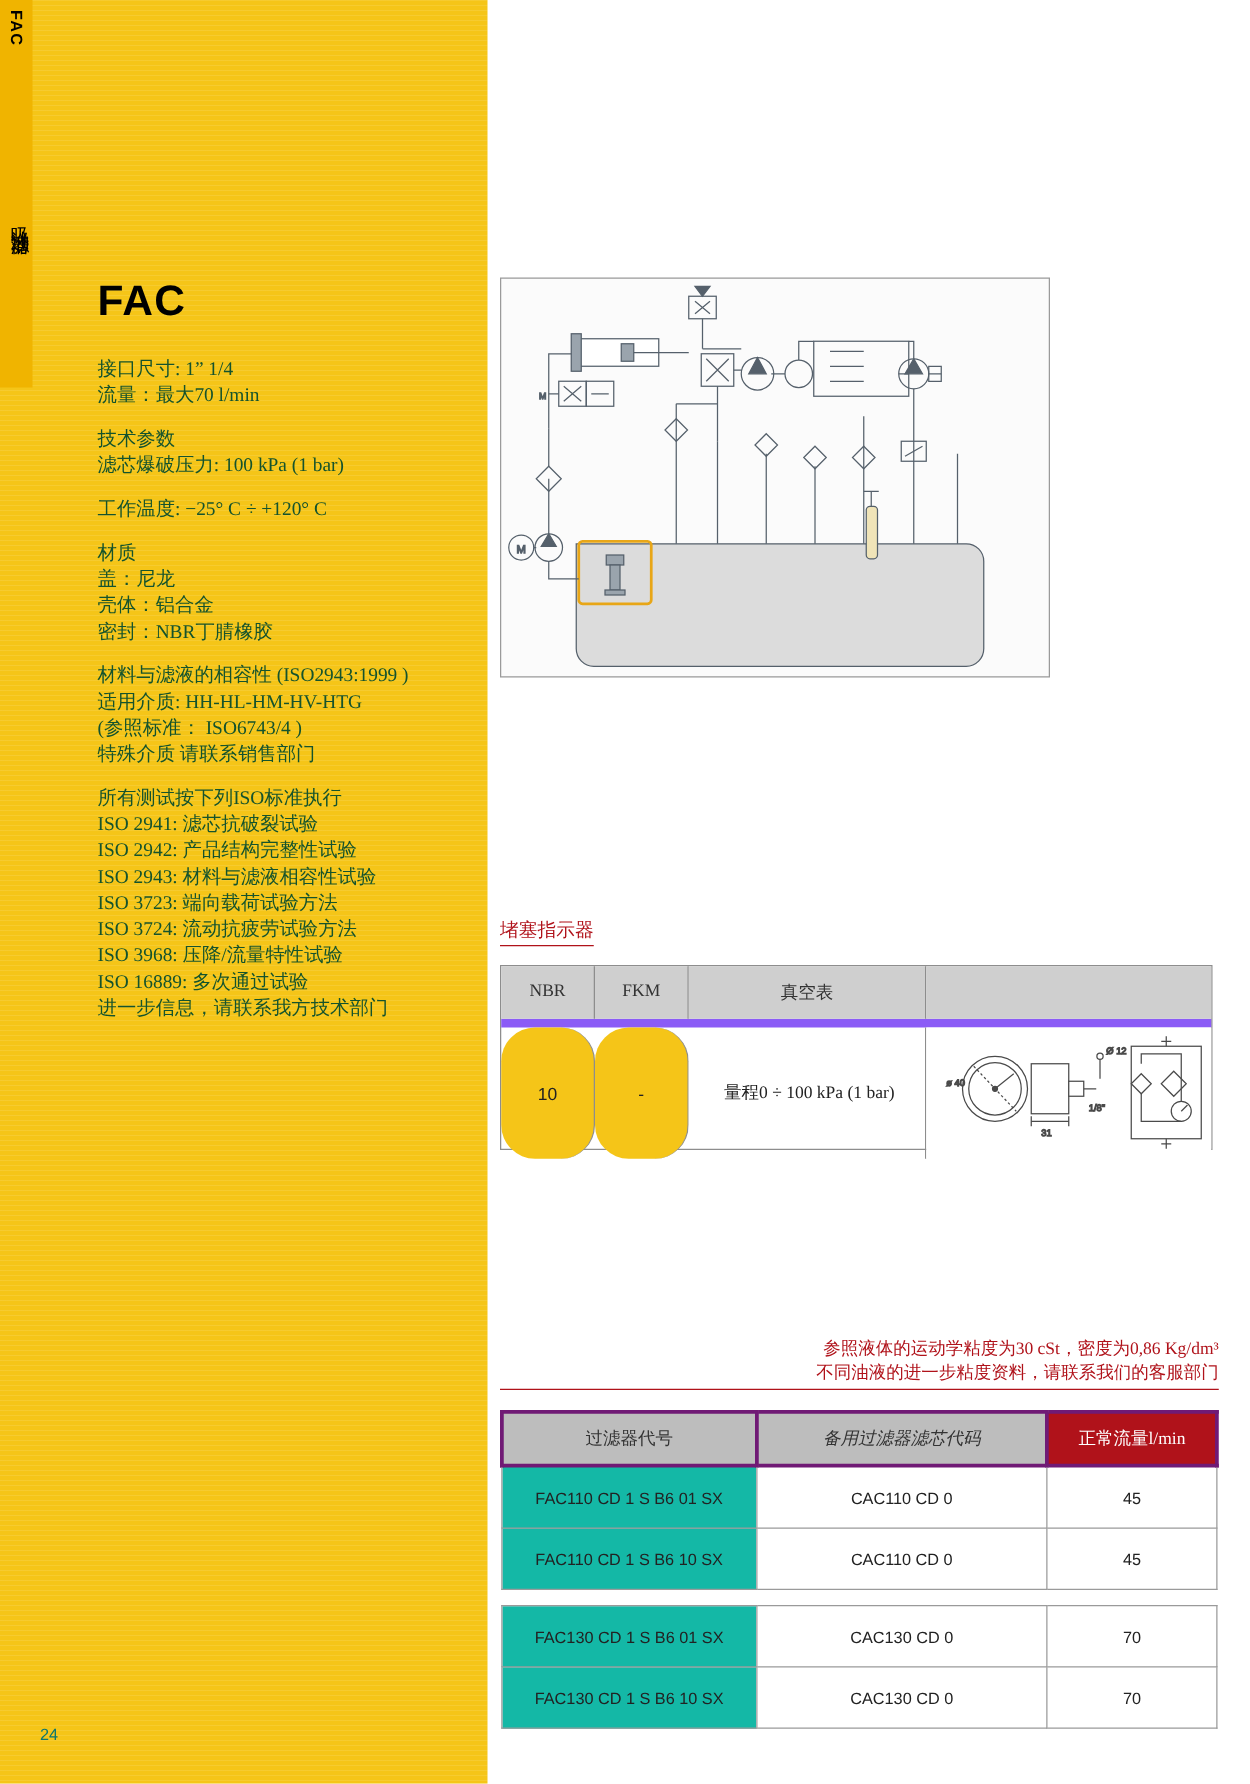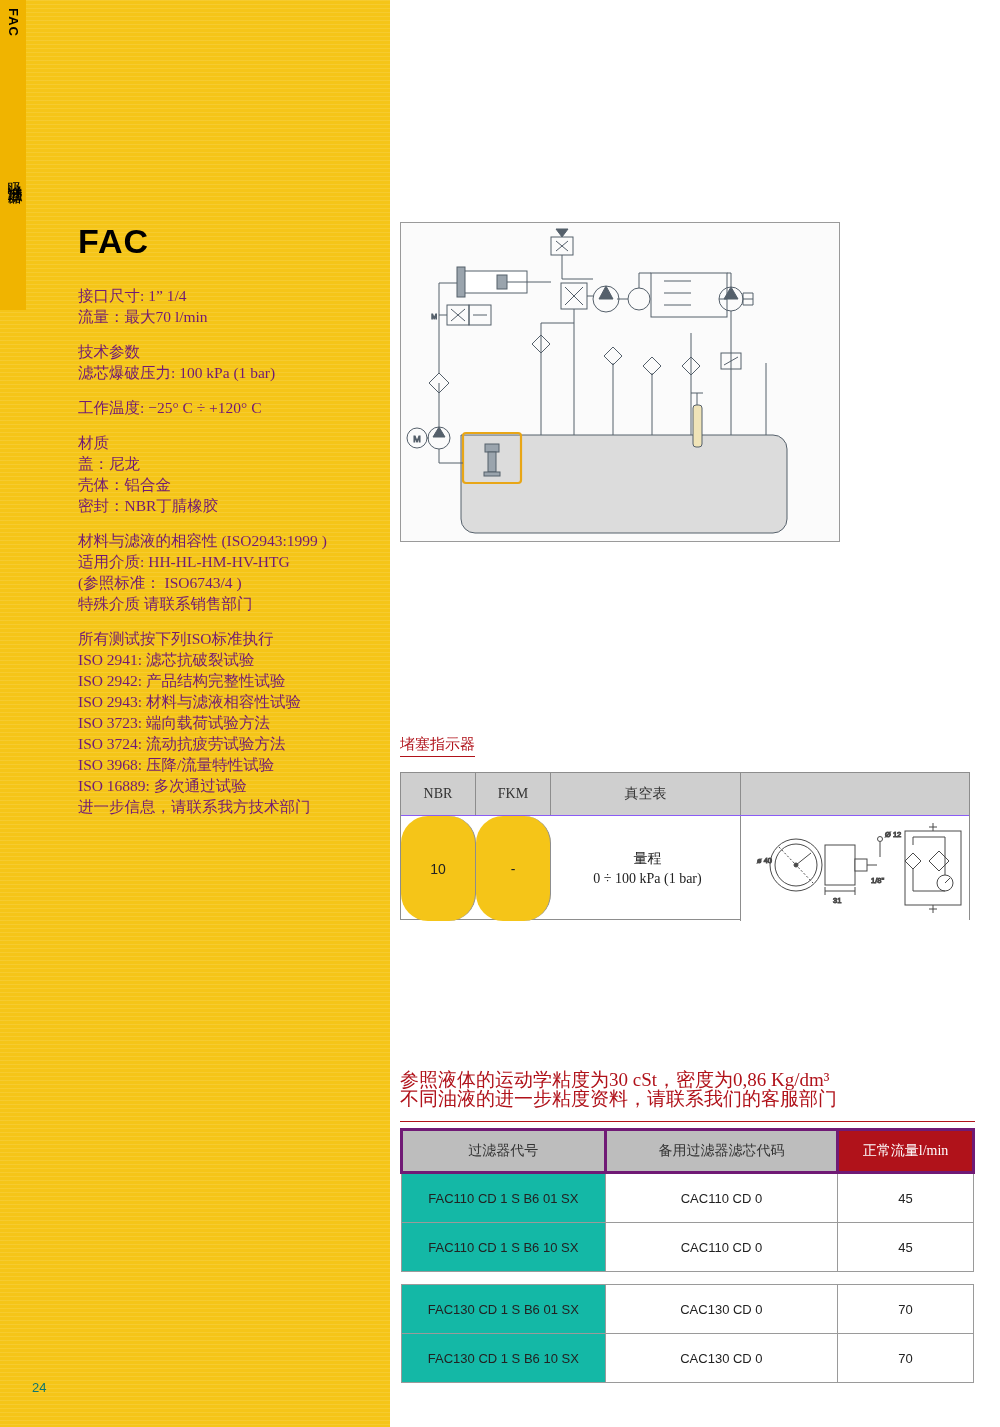--- a/index.html
+++ b/index.html
@@ -41,21 +41,21 @@
     font-size:15px;color:#000;letter-spacing:2px;
     writing-mode:vertical-rl;
   }
   .title{
     position:absolute;left:78px;top:222px;
     font-family:"Liberation Sans", sans-serif;
     font-weight:bold;font-size:34px;color:#000;letter-spacing:1px;
   }
   .spec-block{
     position:absolute;left:78px;top:285px;width:300px;
-    font-size:15.5px;color:#701a75;line-height:21px;
+    font-size:15.5px;color:#14532d;line-height:21px;
   }
   .spec-group{margin-bottom:14px;}
   .spec-line{white-space:nowrap;}
   .page-num{
     position:absolute;left:32px;top:1380px;
     font-family:"Liberation Sans", sans-serif;
     font-size:13px;color:#0f766e;
   }
 
   
@@ -70,48 +70,48 @@
     position:absolute;left:400px;top:735px;
     font-size:15px;color:#b0121a;
     border-bottom:1px solid #b0121a;padding-bottom:2px;
   }
   .clog-table{
     position:absolute;left:400px;top:772px;width:570px;height:148px;
     border:1px solid #8d8d8d;box-sizing:border-box;
     font-size:14px;color:#222;
   }
   .ct-head{
-    display:flex;height:42px;border-bottom:1px solid #8b5cf6;
+    display:flex;height:42px;border-bottom:7px solid #8b5cf6;
   }
   .ct-head .cell{
     display:flex;align-items:center;justify-content:center;
     background:#cfcfcf;box-sizing:border-box;border-right:1px solid #8d8d8d;
     font-size:14px;color:#333;
   }
   .ct-body{display:flex;height:105px;}
   .ct-body .cell{
     box-sizing:border-box;border-right:1px solid #8d8d8d;
     display:flex;align-items:center;justify-content:center;
   }
   .w-nbr{width:75px;}
   .w-fkm{width:75px;}
   .w-vac{width:190px;}
   .w-draw{width:228px;border-right:none !important;}
   .cell-yellow{background:#f5c518;font-family:"Liberation Sans",sans-serif;font-size:14px;border-radius:27px;}
   .vac-val{
-    flex-direction:column;align-items:flex-start;justify-content:center;
+    flex-direction:row;align-items:flex-start;justify-content:center;
     padding-left:4px;line-height:20px;font-size:14px;
   }
   .drawcell{position:relative;background:#fff;}
 
   
   .note{
     position:absolute;left:400px;top:1070px;width:575px;
-    color:#b0121a;font-size:19px;line-height:19px;
-    border-bottom:1px solid #b0121a;padding-bottom:13px;
+    text-align:right;color:#b0121a;font-size:14px;line-height:19px;
+    border-bottom:1px solid #b0121a;padding-bottom:3px;
   }
 
   
   .prod-table{
     position:absolute;left:400px;top:1128px;width:575px;
     border-collapse:collapse;font-size:13.5px;color:#222;
   }
   .prod-table th{
     height:38px;background:#bdbdbd;color:#333;font-weight:normal;
     border:3px solid #701a75;font-size:14px;
@@ -120,21 +120,21 @@
   .prod-table th.accent{
     background:#b0121a;color:#ffffff;
   }
   .prod-table td{
     height:46px;border:1px solid #9a9a9a;text-align:center;
     background:#fff;font-family:"Liberation Sans",sans-serif;font-size:13px;
   }
   .prod-table td.code{background:#14b8a6;}
   .prod-table tr.gap td{height:10px;border:none;background:#fff;}
   .col-a{width:205px;}
-  .col-b{width:235px;}
+  .col-b{width:235px;font-style:italic;}
   .col-c{width:135px;}
 </style>
 </head>
 <body>
 
 <div class="yellow-band">
   <div class="stripes"></div>
 </div>
 
 <div class="tab-strip">

